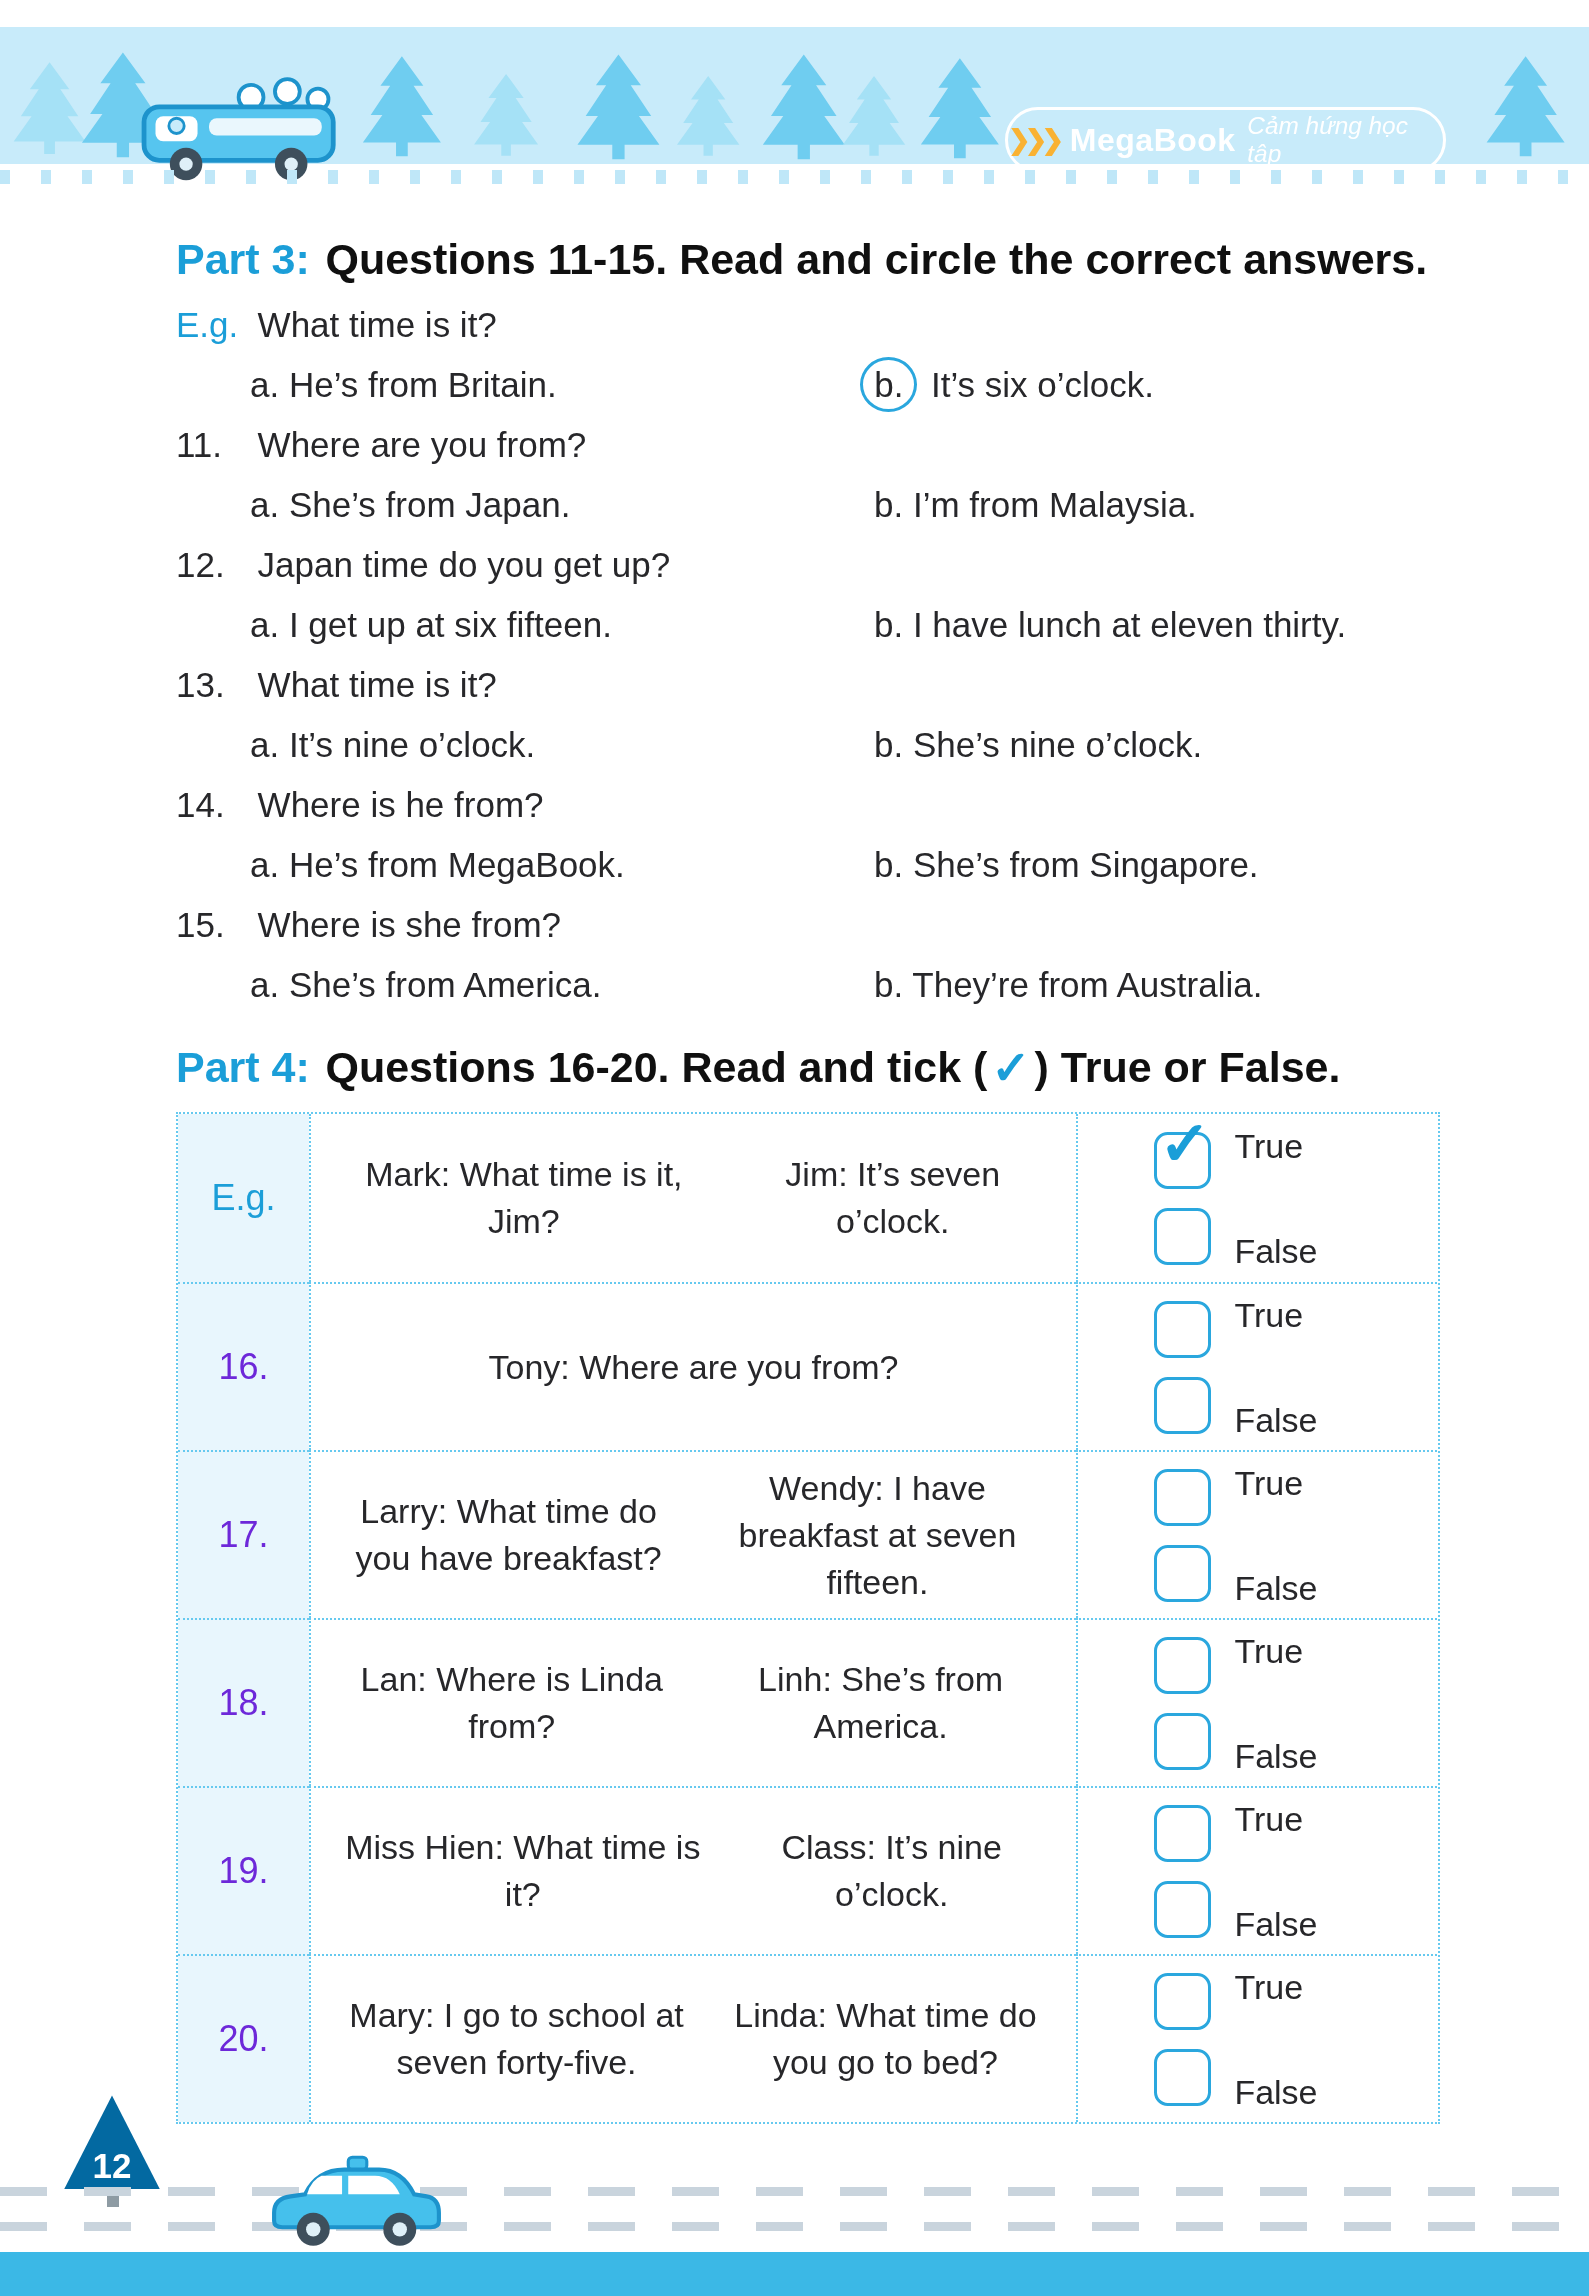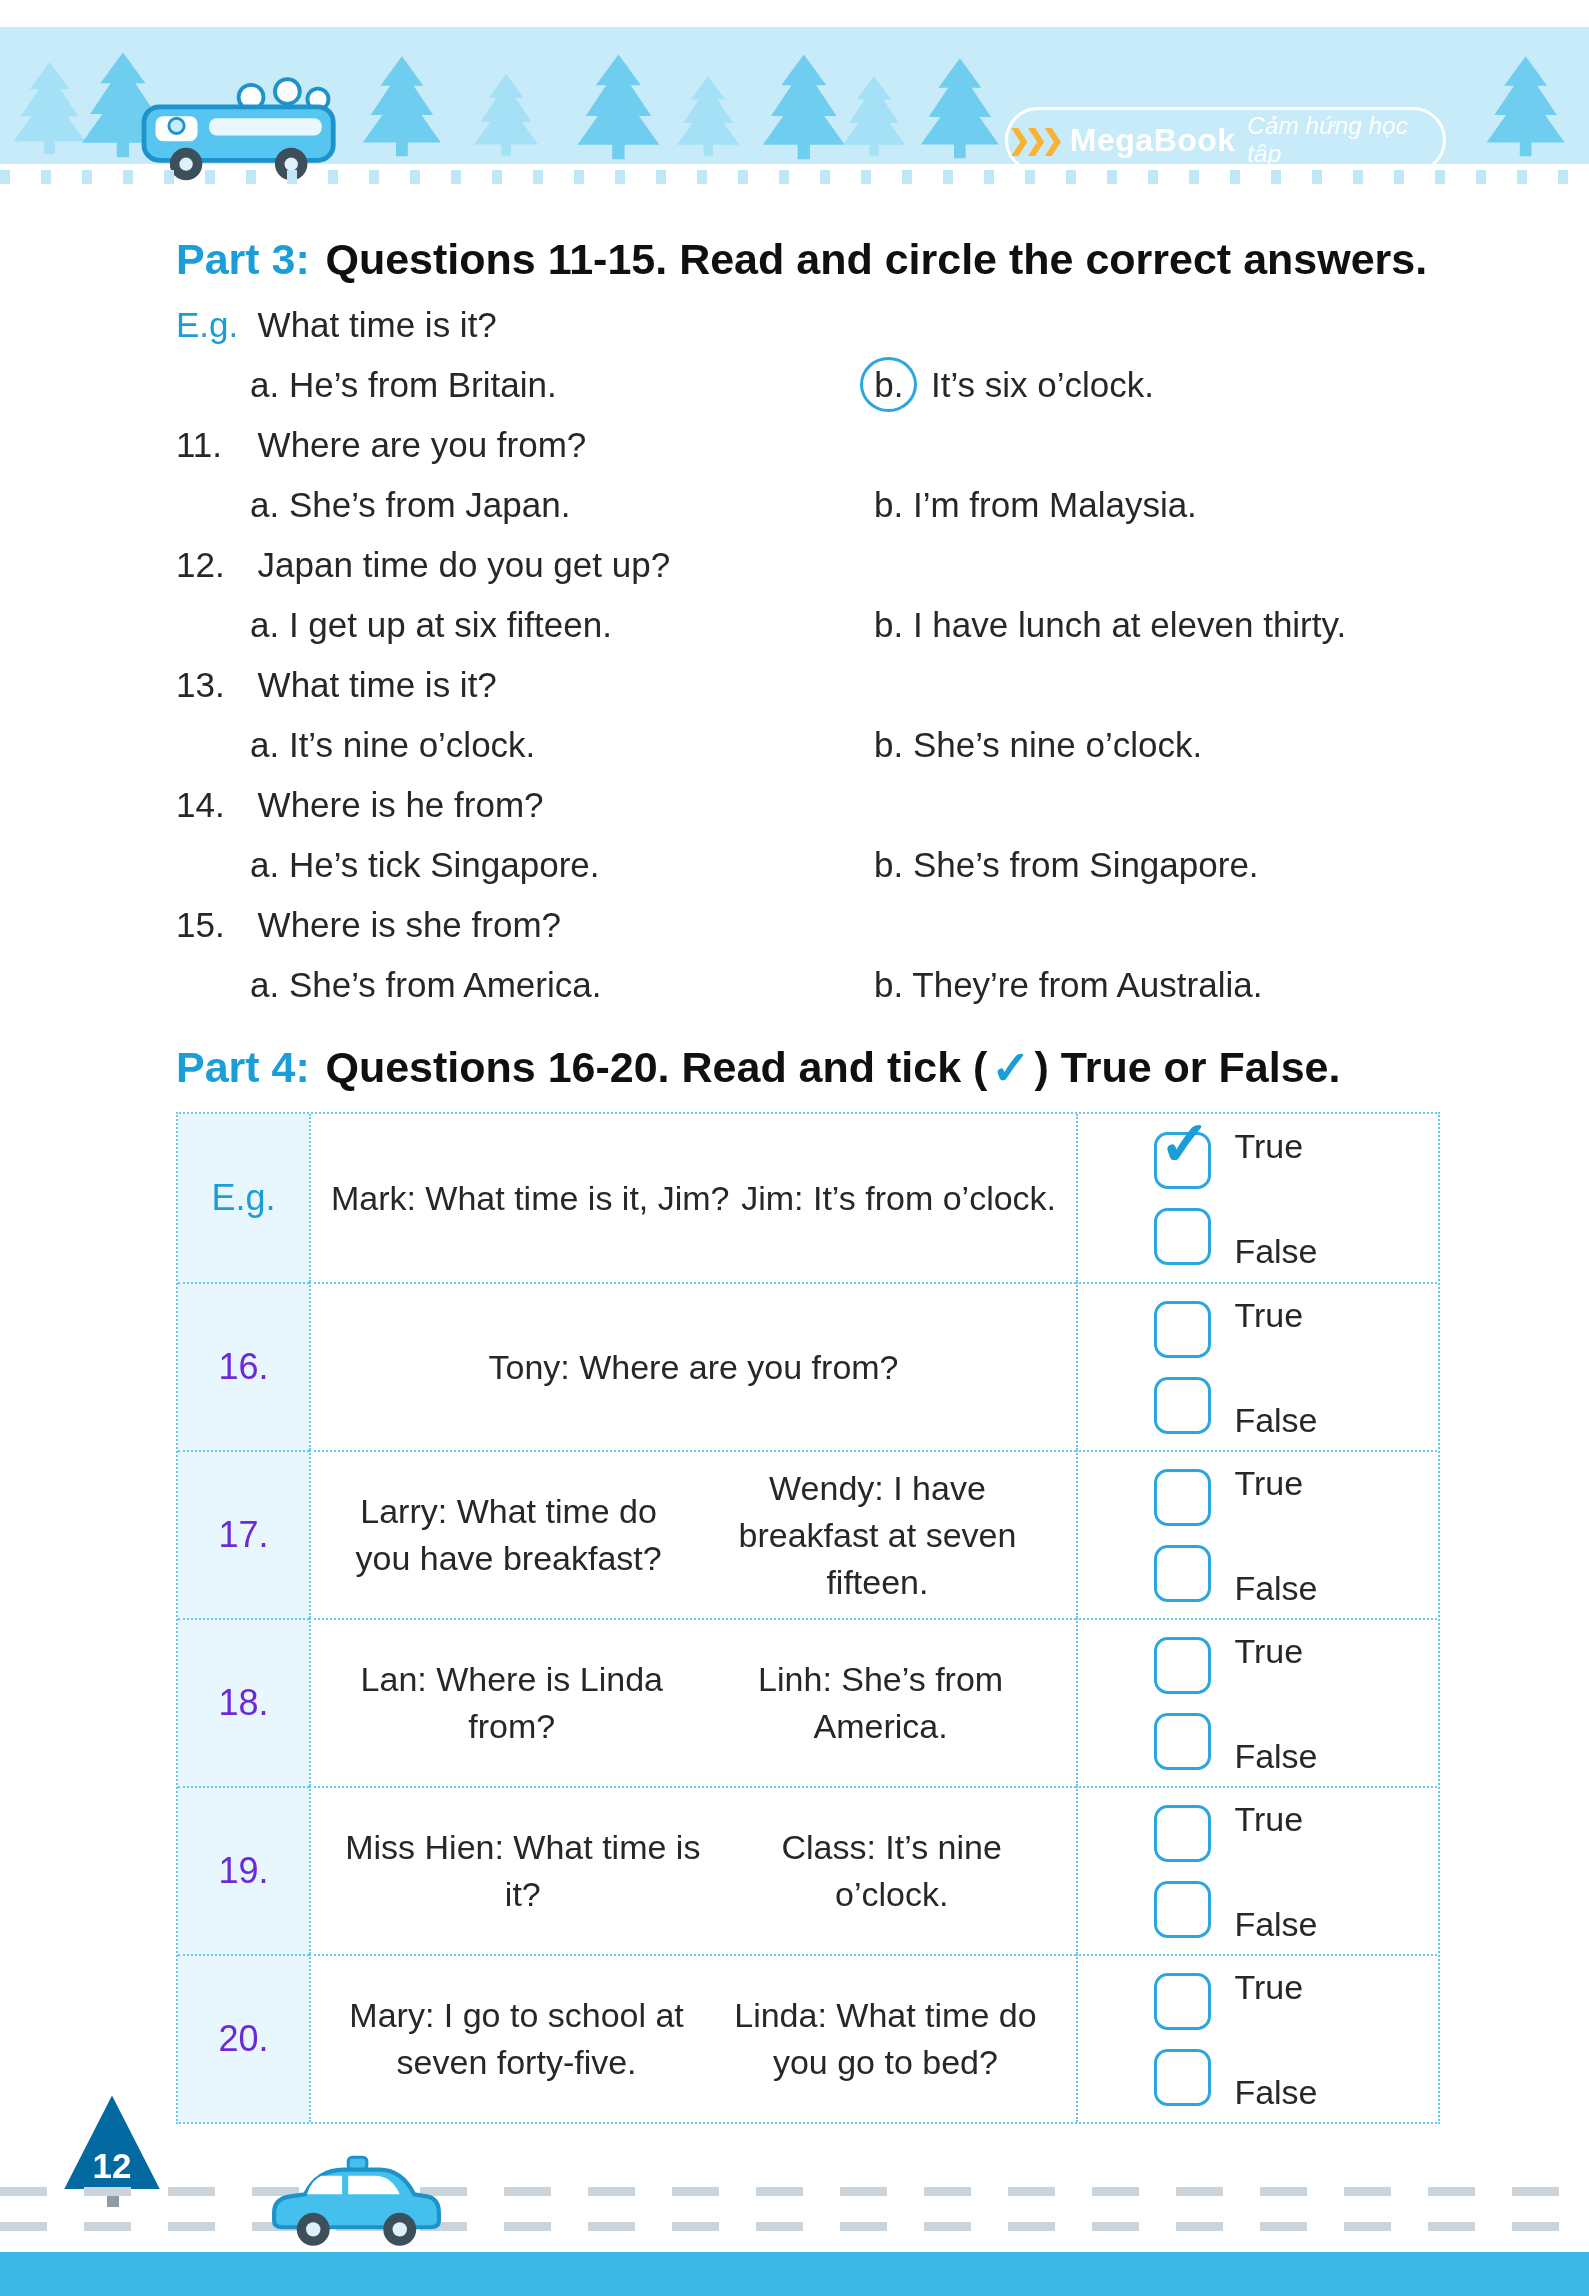--- a/index.html
+++ b/index.html
@@ -180,21 +180,21 @@
           <div class="opt">b. She’s nine o’clock.</div>
         </div>
       </div>
 
       <div class="q-block">
         <div class="p3-line q-prompt">
           <span class="q-num">14.</span>
           <span>Where is he from?</span>
         </div>
         <div class="q-options">
-          <div class="opt">a. He’s tick Singapore.</div>
+          <div class="opt">a. He’s from MegaBook.</div>
           <div class="opt">b. She’s from Singapore.</div>
         </div>
       </div>
 
       <div class="q-block">
         <div class="p3-line q-prompt">
           <span class="q-num">15.</span>
           <span>Where is she from?</span>
         </div>
         <div class="q-options">
@@ -208,21 +208,21 @@
       <div class="part-heading part4-heading">
         <span class="part-label">Part 4:</span><span>Questions 16-20. Read and tick (</span><span class="title-tick">✓</span><span>) True or False.</span>
       </div>
 
       <div class="tf-table">
 
         <div class="tf-row">
           <div class="cell cell-num eg">E.g.</div>
           <div class="cell cell-dialog">
             <span>Mark: What time is it, Jim?</span>
-            <span>Jim: It’s from o’clock.</span>
+            <span>Jim: It’s seven o’clock.</span>
           </div>
           <div class="cell cell-tf">
             <div class="cb-row cb-true">
               <span class="checkbox">
                   <span class="tickmark">✓</span>
                 </span>
               <span class="cb-label">True</span>
             </div>
             <div class="cb-row cb-false">
               <span class="checkbox"></span>

